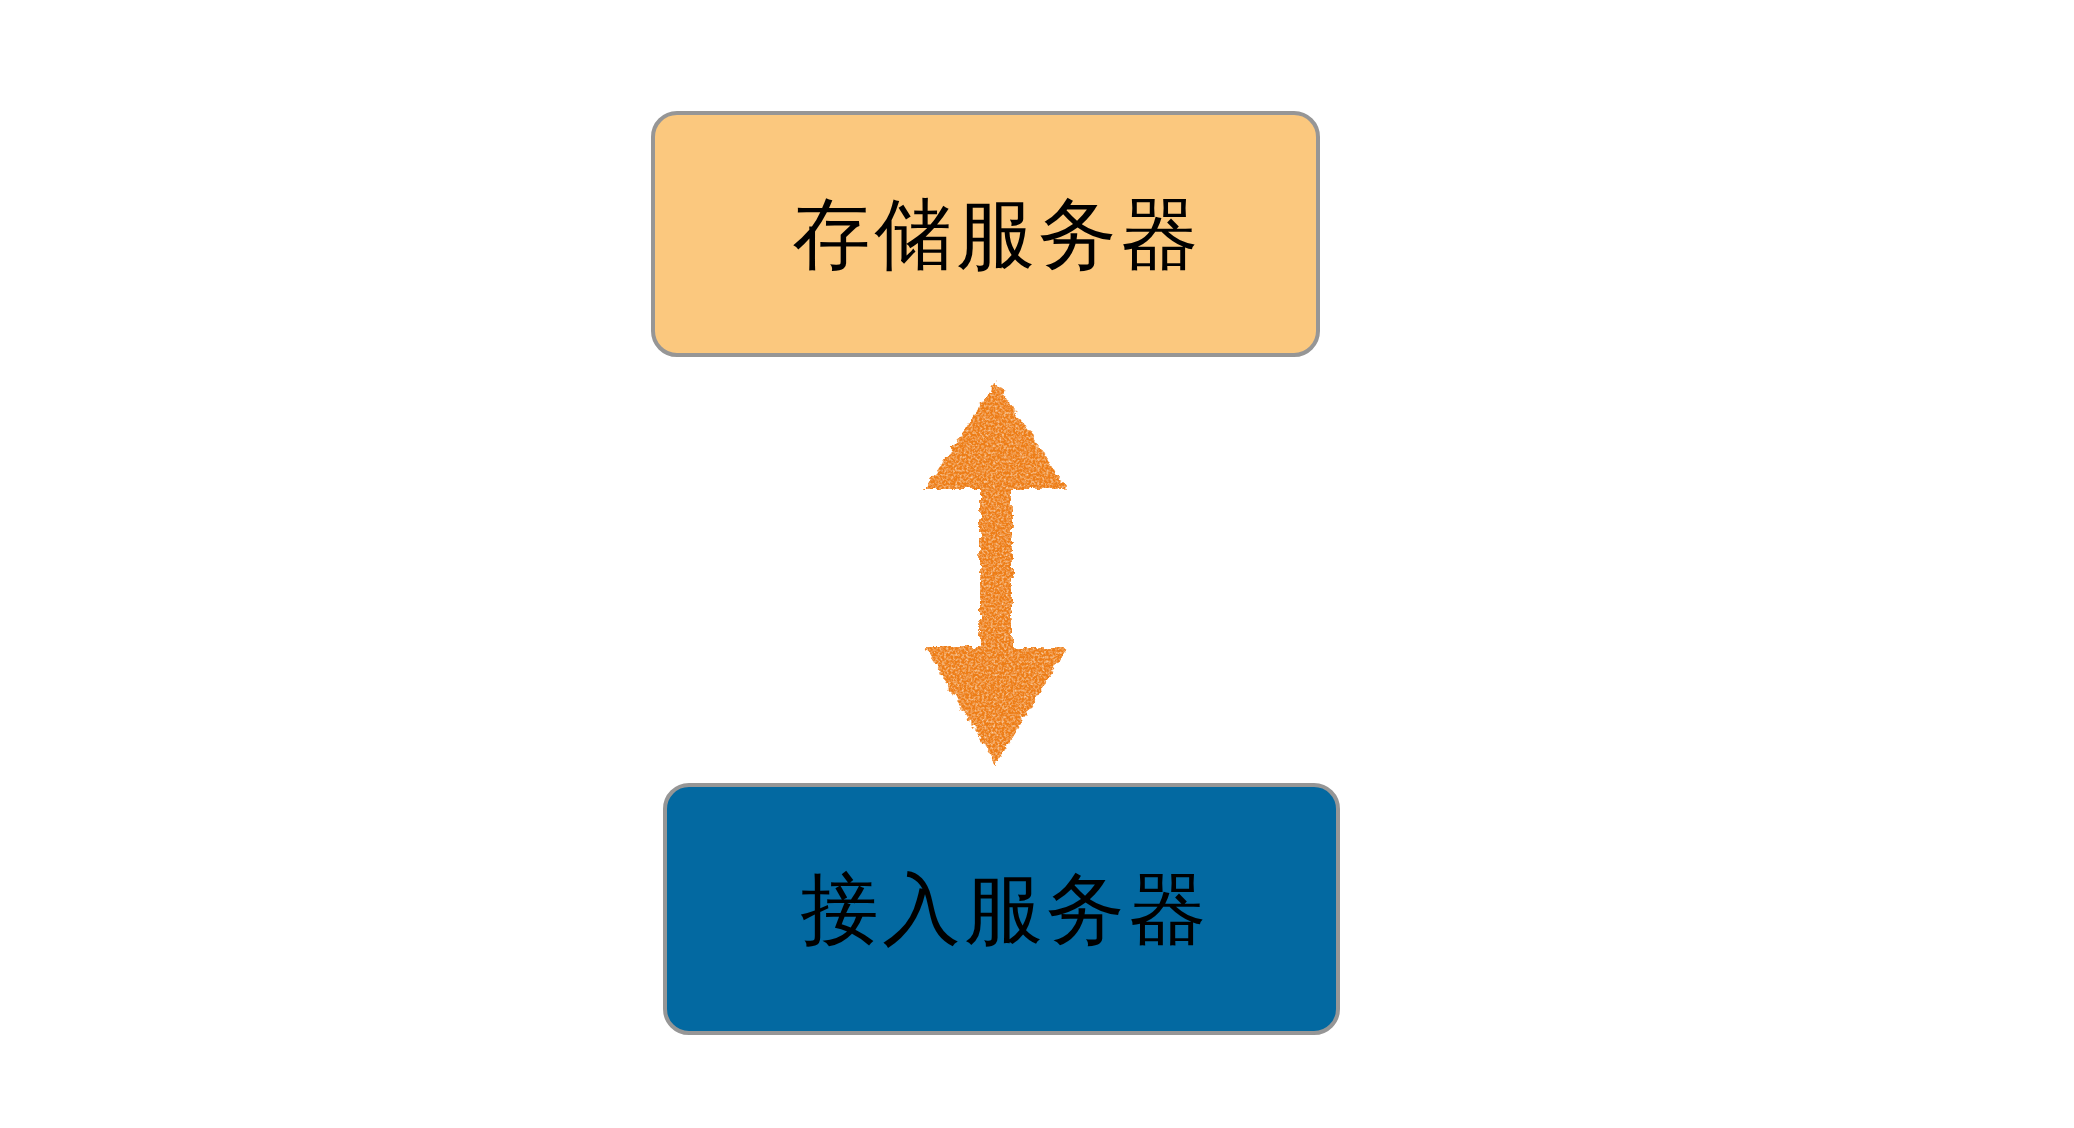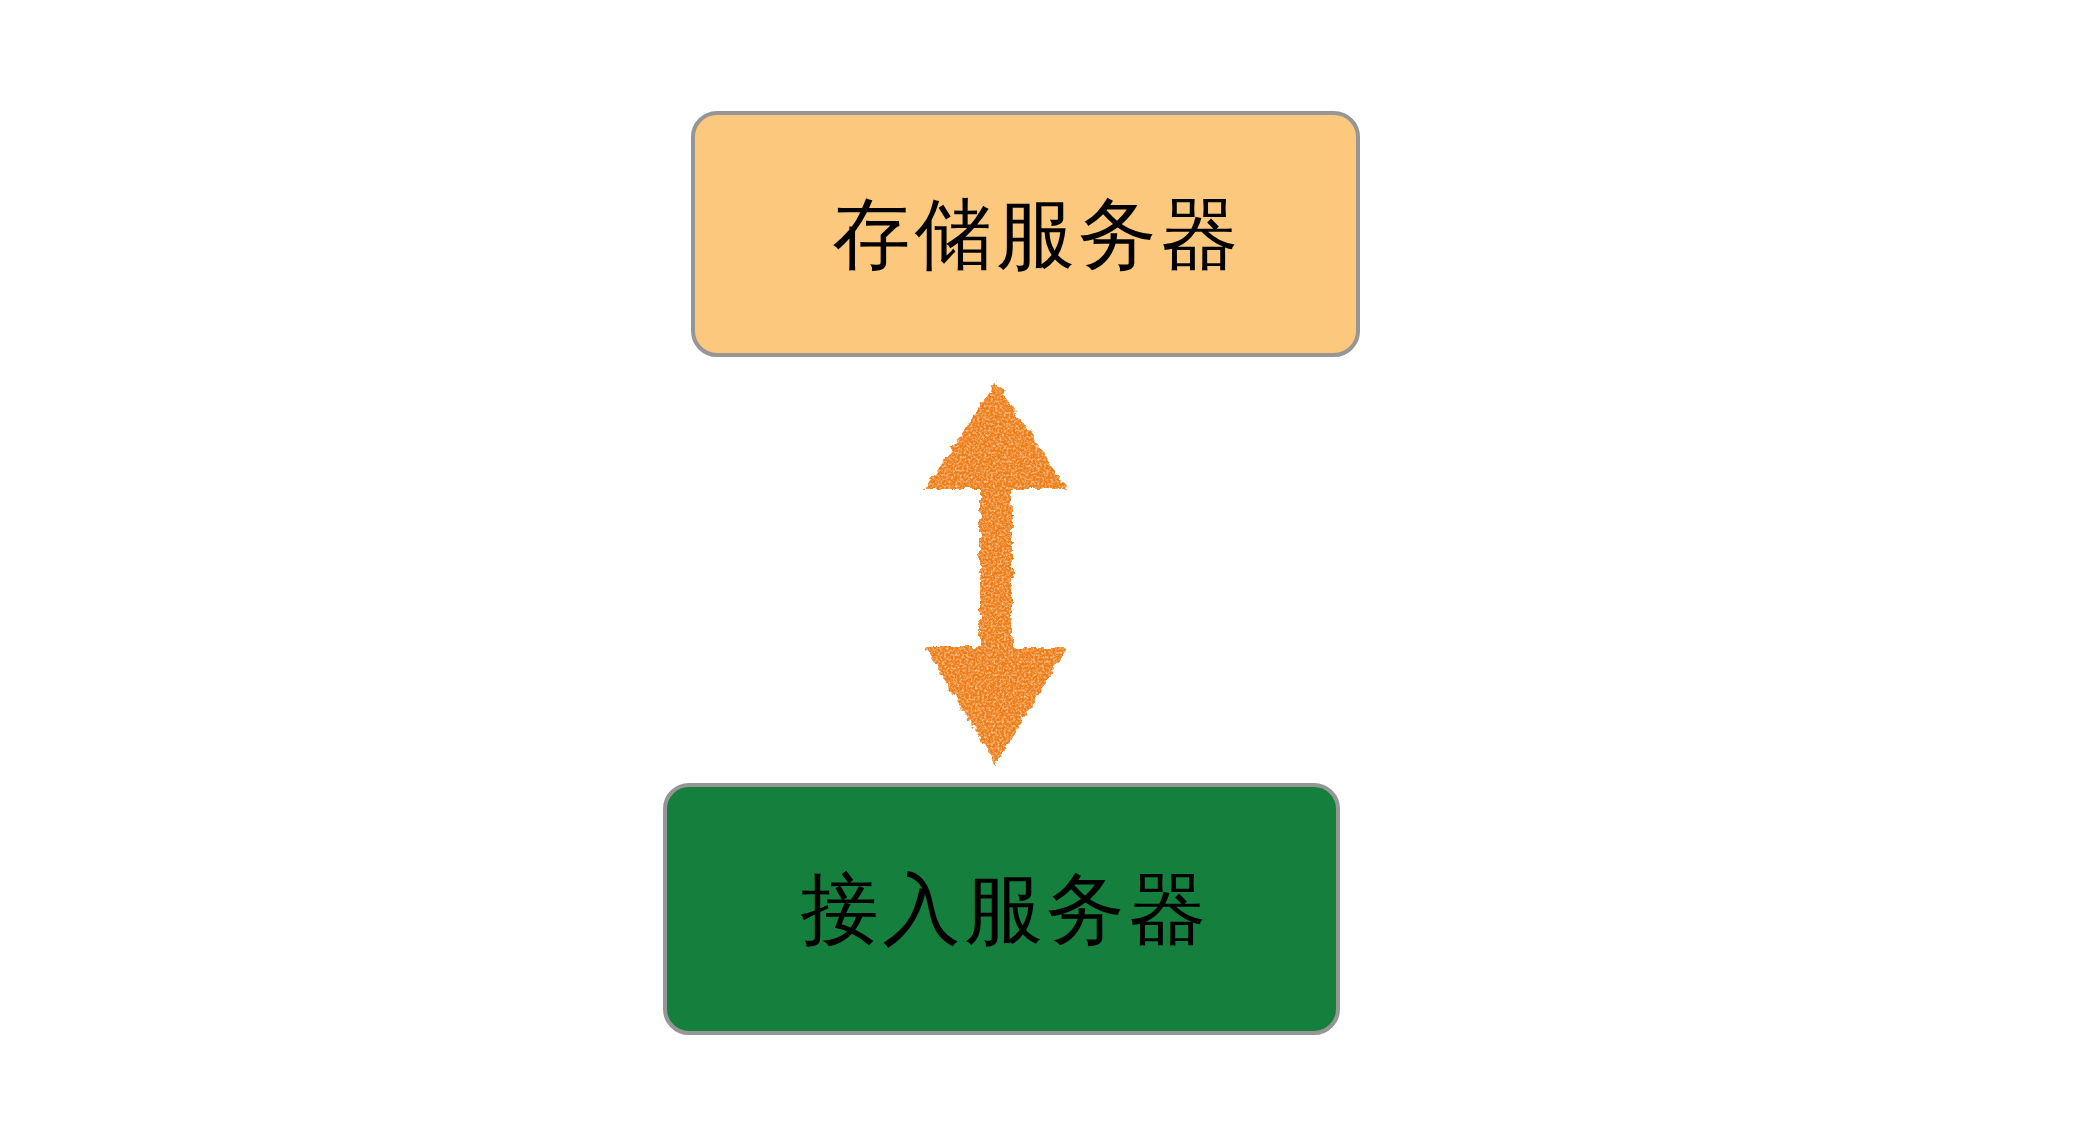--- a/index.html
+++ b/index.html
@@ -34,21 +34,21 @@
     color: #000000;
     font-size: 78px;
     line-height: 1;
     letter-spacing: 4px;
     white-space: nowrap;
     font-weight: 400;
     font-family: "DejaVu Sans", "Liberation Sans", sans-serif;
   }
 
   #node-storage {
-    left: 691px;
+    left: 651px;
     top: 111px;
     width: 669px;
     height: 246px;
     padding-left: 24px;
   }
   #node-access {
     left: 663px;
     top: 783px;
     width: 677px;
     height: 252px;
@@ -98,17 +98,17 @@
 
         <polygon points="96,12 167,119 25,119"></polygon>
 
         <rect x="80" y="112" width="32" height="170"></rect>
 
         <polygon points="25,277 167,277 96,394"></polygon>
       </g>
     </svg>
   </div>
 
-  <div id="node-access" class="node" style="background: #15803d; border-color: rgb(150, 150, 150); padding-left: 8px;">
+  <div id="node-access" class="node" style="background: #0369a1; border-color: rgb(150, 150, 150); padding-left: 8px;">
     <span class="node-label" style="color: rgb(0, 0, 0);">接入服务器</span>
   </div>
 
 </div>
 
 </body></html>

